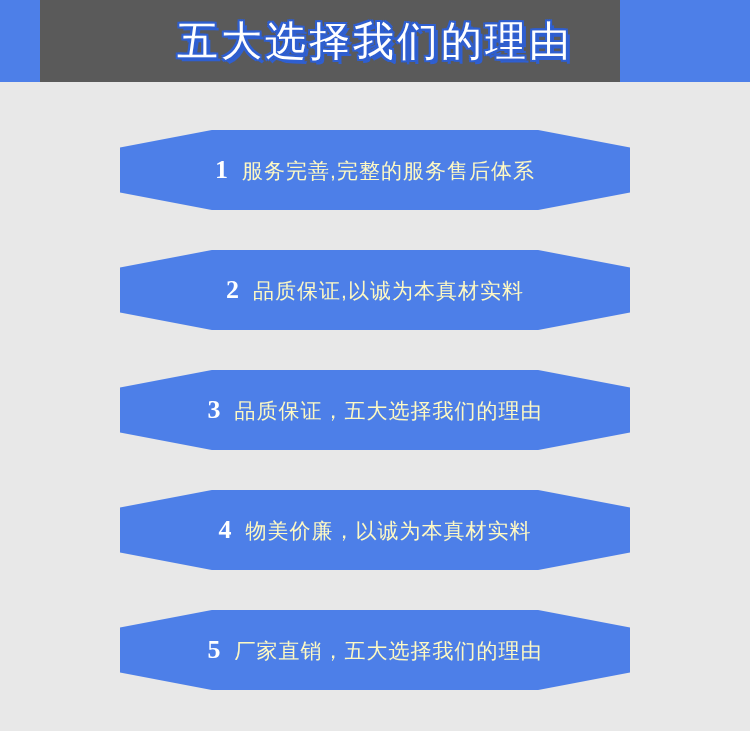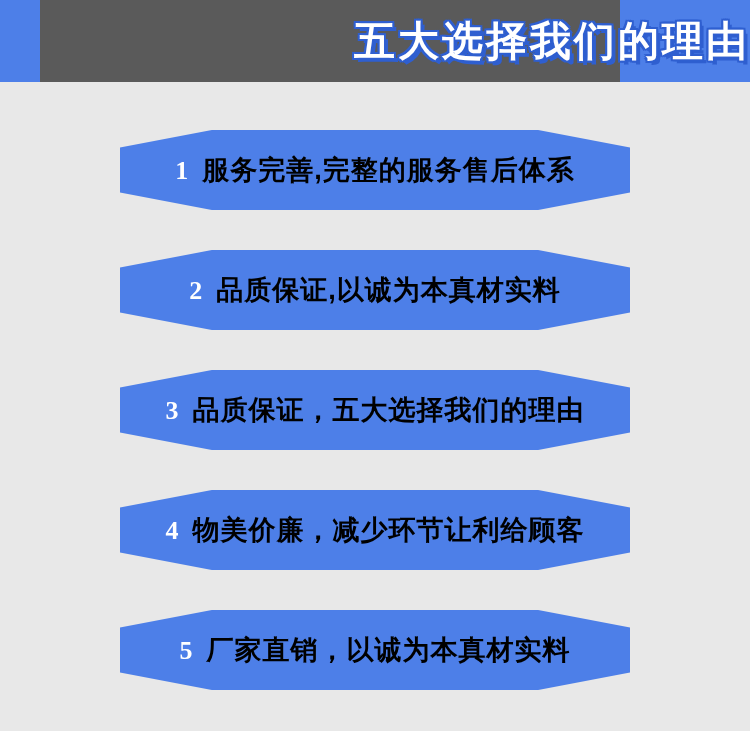--- a/index.html
+++ b/index.html
@@ -43,23 +43,23 @@
     height: 82px;
     background: #4d7fe8;
   }
   .header-title {
     position: absolute;
     left: 0;
     top: 0;
     width: 750px;
     height: 82px;
     line-height: 82px;
-    text-align: right;
+    text-align: center;
     font-size: 41px;
-    font-weight: bold;
+    font-weight: normal;
     color: #ffffff;
     letter-spacing: 3px;
     text-shadow:
        2px 0 0 #2f5fd0, -2px 0 0 #2f5fd0, 0 2px 0 #2f5fd0, 0 -2px 0 #2f5fd0,
        2px 2px 0 #2f5fd0, -2px 2px 0 #2f5fd0, 2px -2px 0 #2f5fd0, -2px -2px 0 #2f5fd0,
        4px 4px 0 #2f5fd0;
   }
   
   .reason-list {
     position: relative;
@@ -93,23 +93,23 @@
     white-space: nowrap;
   }
   .banner-num {
     font-size: 26px;
     font-weight: bold;
     color: #ffffff;
     margin-right: 14px;
     font-family: "Liberation Serif", serif;
   }
   .banner-text {
-    font-size: 27px;
-    font-weight: bold;
-    color: #000000;
+    font-size: 21px;
+    font-weight: normal;
+    color: #fef9c3;
     letter-spacing: 1px;
   }
 </style>
 </head>
 <body>
 
 <div class="poster">
 
   <div class="header">
     <div class="header-left-block"></div>
@@ -143,28 +143,28 @@
           <span class="banner-num">3</span>
           <span class="banner-text">品质保证，五大选择我们的理由</span>
         </div>
       </div>
     </div>
 
     <div class="reason-row">
       <div class="banner">
         <div class="banner-inner">
           <span class="banner-num">4</span>
-          <span class="banner-text">物美价廉，减少环节让利给顾客</span>
+          <span class="banner-text">物美价廉，以诚为本真材实料</span>
         </div>
       </div>
     </div>
 
     <div class="reason-row">
       <div class="banner">
         <div class="banner-inner">
           <span class="banner-num">5</span>
-          <span class="banner-text">厂家直销，以诚为本真材实料</span>
+          <span class="banner-text">厂家直销，五大选择我们的理由</span>
         </div>
       </div>
     </div>
 
   </div>
 </div>
 
 </body></html>

